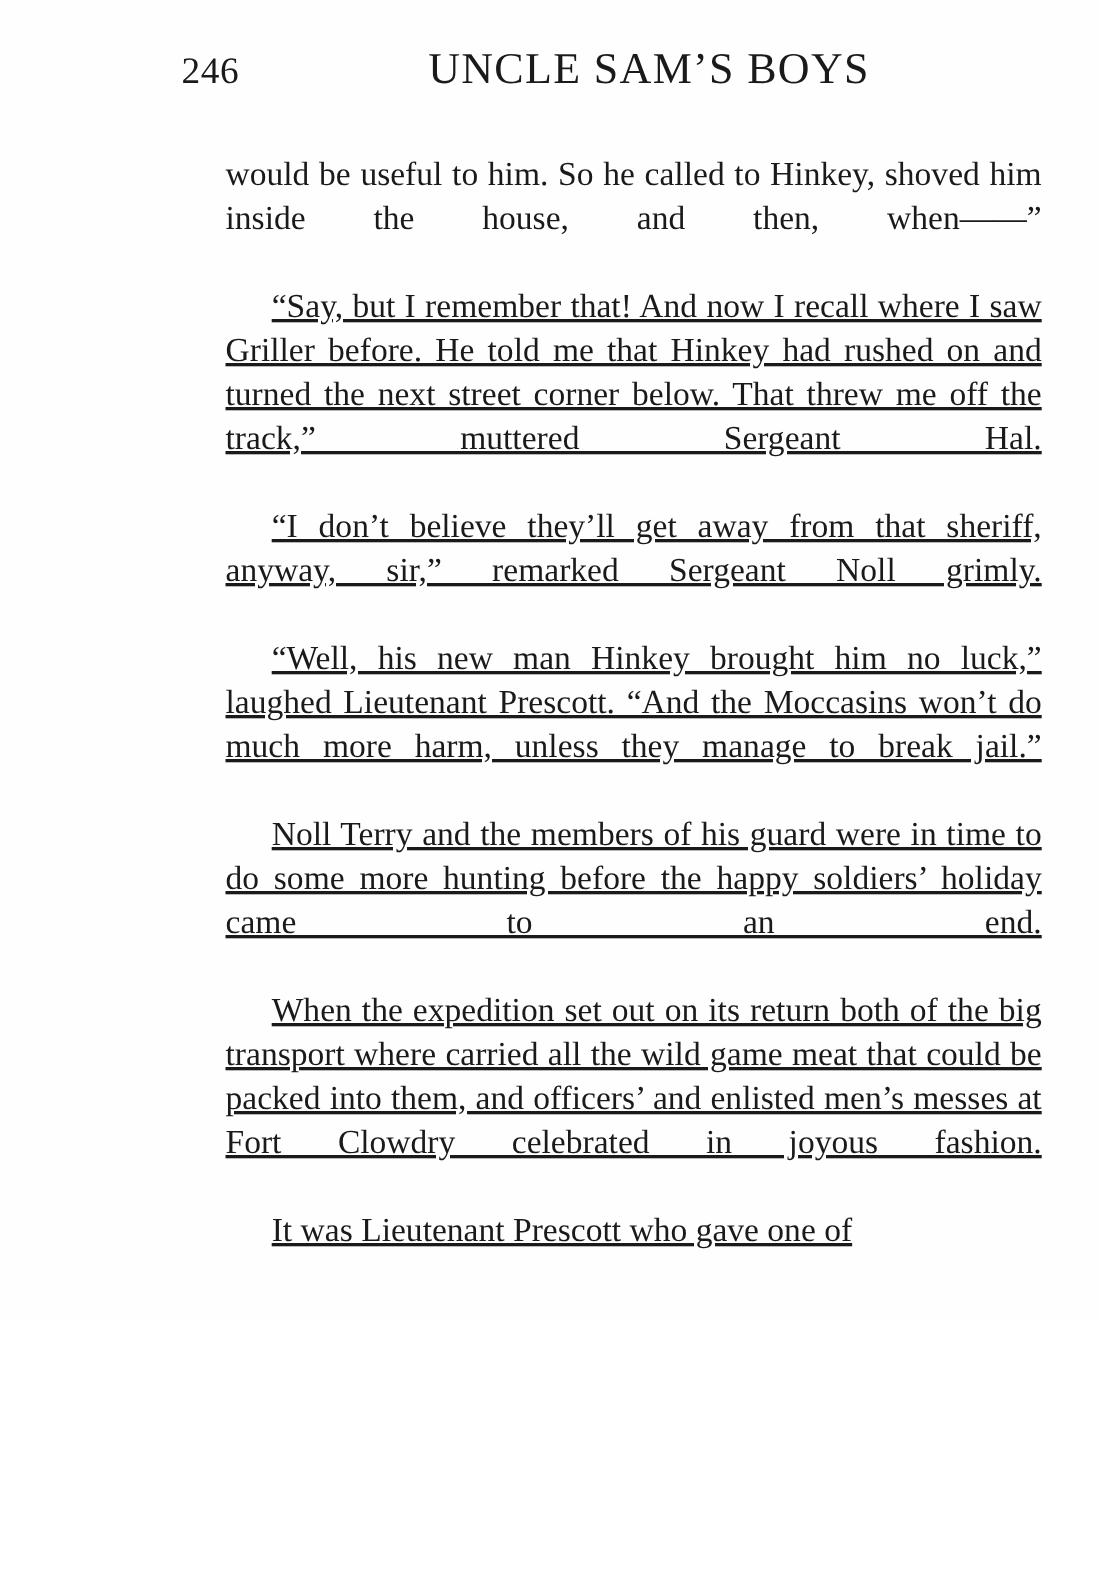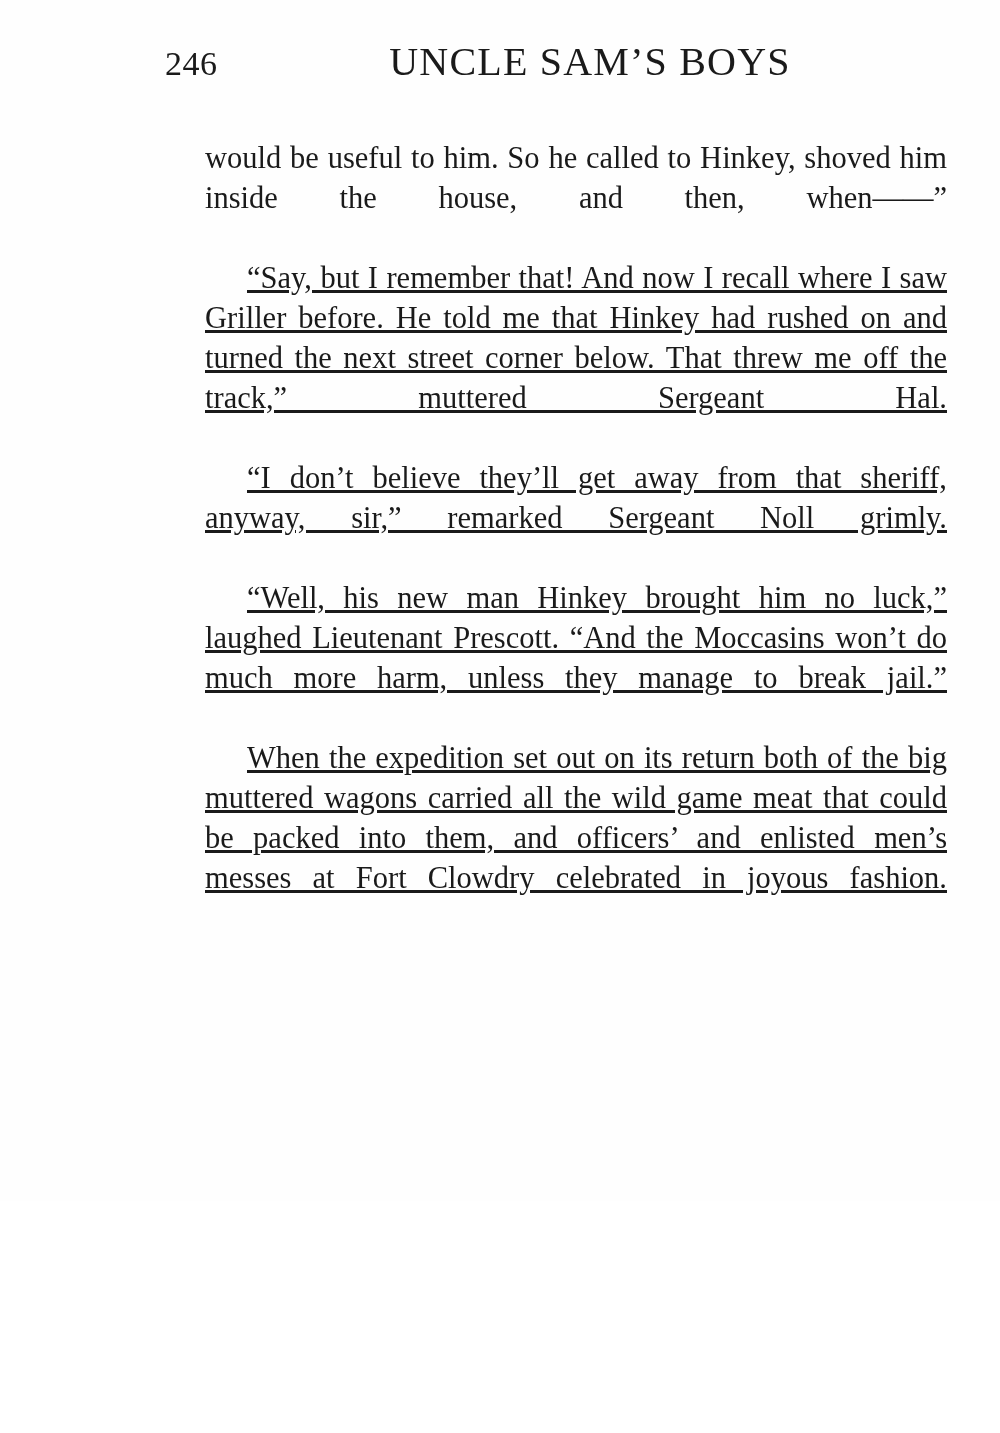--- a/index.html
+++ b/index.html
@@ -83,16 +83,18 @@
   <div class="header">
     <div class="folio">246</div>
     <div class="running-title">UNCLE SAM’S BOYS</div>
   </div>
 
   <div class="body-text">
     <p class="para">would be useful to him.  So he called to Hinkey, shoved him inside the house, and then, when——”</p>
     <p class="para indent">“Say, but I remember that!  And now I recall where I saw Griller before.  He told me that Hinkey had rushed on and turned the next street corner below.  That threw me off the track,” muttered Sergeant Hal.</p>
     <p class="para indent">“I don’t believe they’ll get away from that sheriff, anyway, sir,” remarked Sergeant Noll grimly.</p>
     <p class="para indent">“Well, his new man Hinkey brought him no luck,” laughed Lieutenant Prescott.  “And the Moccasins won’t do much more harm, unless they manage to break jail.”</p>
-    <p class="para indent">When the expedition set out on its return both of the big muttered wagons carried all the wild game meat that could be packed into them, and officers’ and enlisted men’s messes at Fort Clowdry celebrated in joyous fashion.</p>
+    <p class="para indent">Noll Terry and the members of his guard were in time to do some more hunting before the happy soldiers’ holiday came to an end.</p>
+    <p class="para indent">When the expedition set out on its return both of the big transport where carried all the wild game meat that could be packed into them, and officers’ and enlisted men’s messes at Fort Clowdry celebrated in joyous fashion.</p>
+    <p class="para indent full-justify-last">It was Lieutenant Prescott who gave one of</p>
   </div>
 
 </div>
 
 </body></html>

